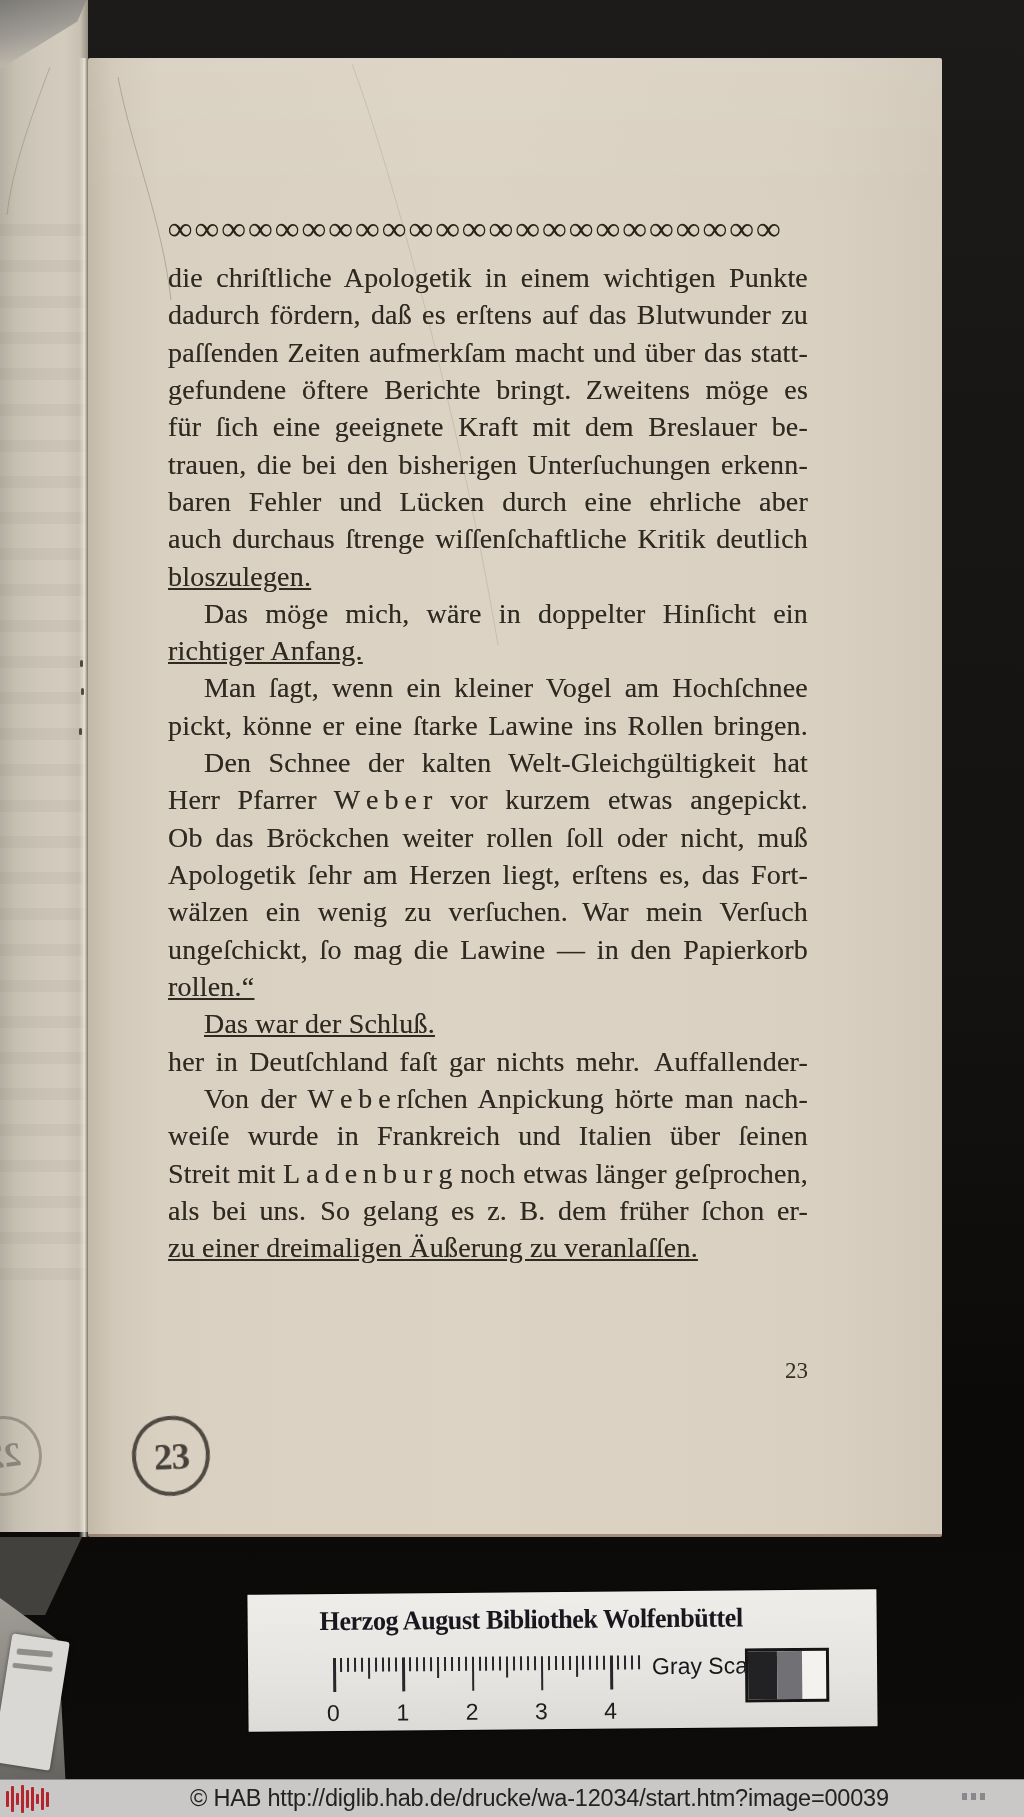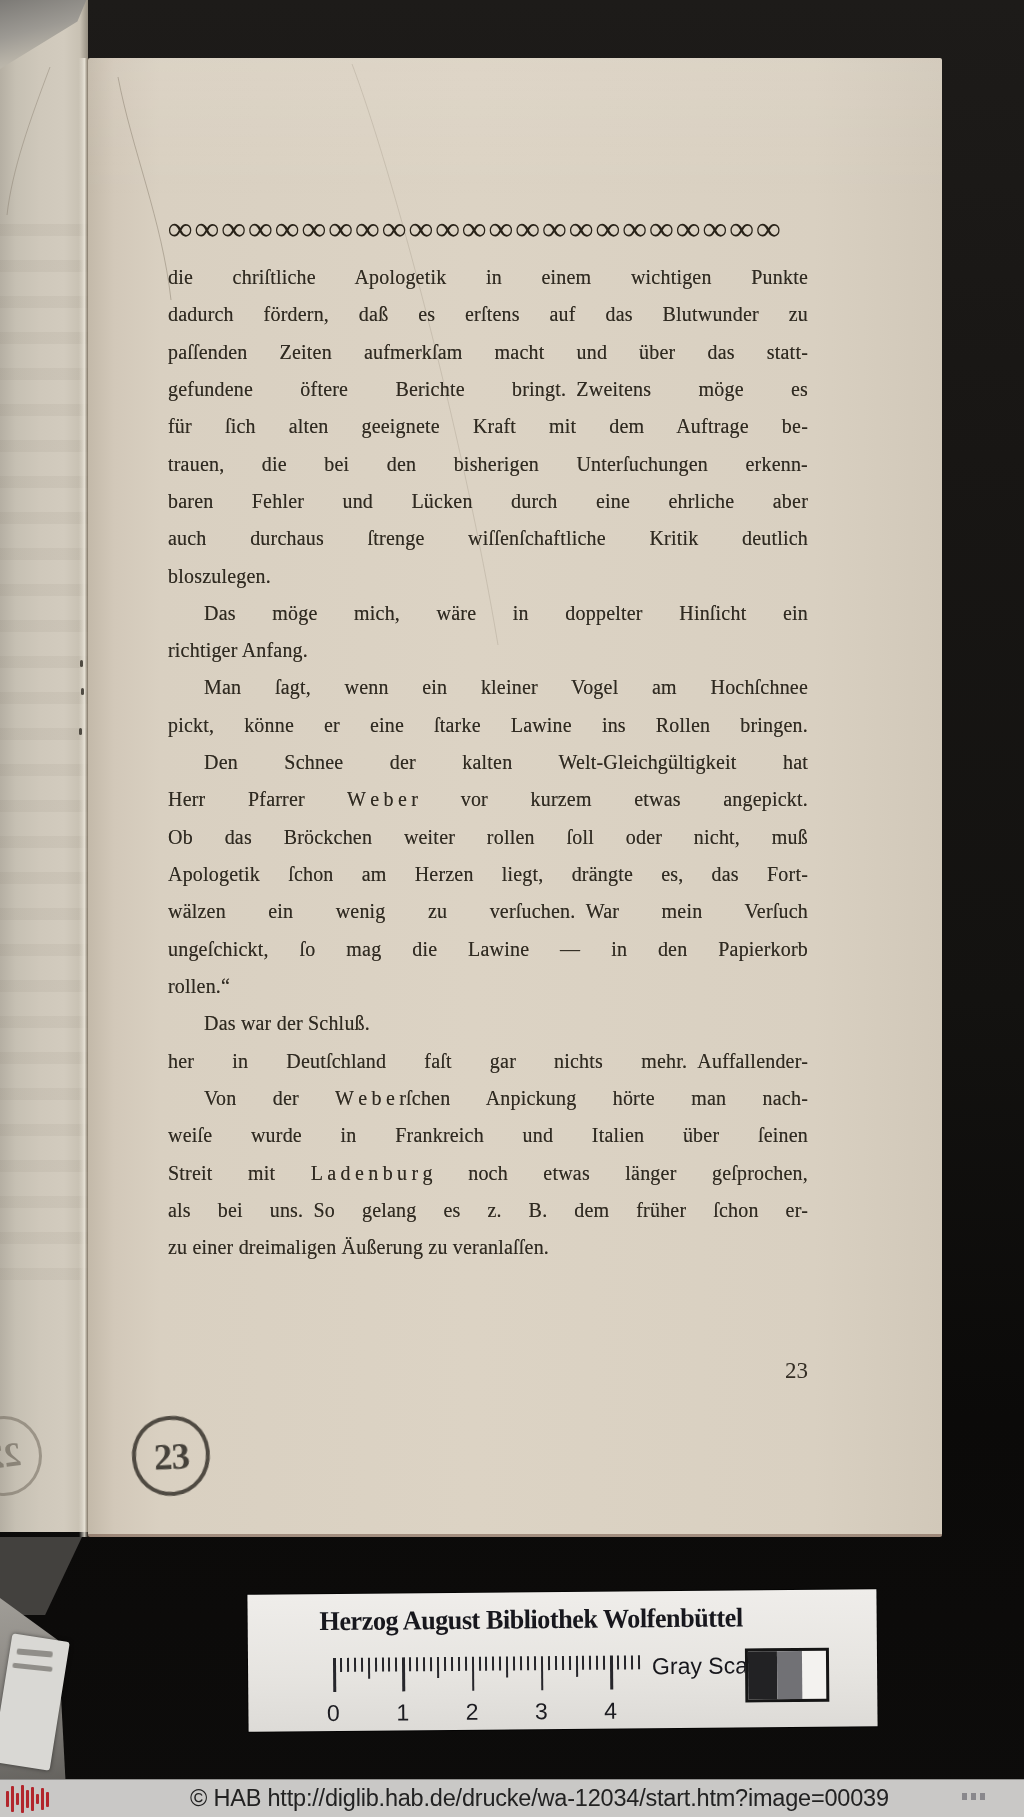--- a/index.html
+++ b/index.html
@@ -26,24 +26,24 @@
 
   
   .page{left:88px;top:58px;width:854px;height:1479px;border-radius:2px;
     background:linear-gradient(180deg,rgba(255,255,255,.06),rgba(255,255,255,0) 140px),
                linear-gradient(90deg,#c3b9a9 0,#d2c8b9 26px,#d9d0c1 72px,#dcd3c4 45%,#d9d0c1 85%,#d1c8b9 100%);
     border-bottom:3px solid rgba(92,55,40,.45);}
   .ornament{left:80px;top:160px;width:642px;height:26px;line-height:22px;overflow:hidden;
     white-space:nowrap;font-weight:bold;font-size:34px;letter-spacing:2.5px;color:#282218;}
   .textcol{left:80px;top:201px;width:640px;}
   .textcol .line{position:static;display:block;height:37.32px;line-height:37.32px;
-    font-size:20px;color:#2f2a21;letter-spacing:.2px;
+    font-size:28px;color:#2f2a21;letter-spacing:.2px;
     text-shadow:0 0 .4px rgba(47,42,33,.55);
     text-align:justify;text-align-last:justify;}
-  .textcol .line.end{text-align-last:left;}
+  .textcol .line.end{text-align-last:left;text-decoration:underline;}
   .textcol .line.indent{text-indent:36px;}
   .page-number{left:80px;top:1300px;width:640px;text-align:right;font-size:23px;color:#332d24;}
   .stamp{left:44px;top:1358px;width:78px;height:80px;border:4px solid rgba(55,50,44,.85);
     border-radius:50% 48% 52% 50%;transform:rotate(-6deg);display:flex;align-items:center;justify-content:center;
     filter:blur(.2px);}
   .stamp span{position:static;font-size:37px;font-weight:bold;color:#45413a;transform:rotate(3deg);
     letter-spacing:-1px;}
 
   
   .cover-dark{left:0;top:1537px;width:82px;height:78px;background:#43413e;
@@ -109,33 +109,33 @@
   <div class="speck" style="left:81px;top:688px;"></div>
   <div class="speck" style="left:79px;top:728px;"></div>
 
   <div class="page">
     <div class="ornament" id="ornament">∞∞∞∞∞∞∞∞∞∞∞∞∞∞∞∞∞∞∞∞∞∞∞</div>
     <div class="textcol" id="textcol">
         <div class="line">die chriſtliche Apologetik in einem wichtigen Punkte</div>
         <div class="line">dadurch fördern, daß es erſtens auf das Blutwunder zu</div>
         <div class="line">paſſenden Zeiten aufmerkſam macht und über das statt-</div>
         <div class="line">gefundene öftere Berichte bringt. Zweitens möge es</div>
-        <div class="line">für ſich alten geeignete Kraft mit dem Auftrage be-</div>
+        <div class="line">für ſich eine geeignete Kraft mit dem Breslauer be-</div>
         <div class="line">trauen, die bei den bisherigen Unterſuchungen erkenn-</div>
         <div class="line">baren Fehler und Lücken durch eine ehrliche aber</div>
         <div class="line">auch durchaus ſtrenge wiſſenſchaftliche Kritik deutlich</div>
         <div class="line end">bloszulegen.</div>
         <div class="line indent">Das möge mich, wäre in doppelter Hinſicht ein</div>
         <div class="line end">richtiger Anfang.</div>
         <div class="line indent">Man ſagt, wenn ein kleiner Vogel am Hochſchnee</div>
         <div class="line">pickt, könne er eine ſtarke Lawine ins Rollen bringen.</div>
         <div class="line indent">Den Schnee der kalten Welt-Gleichgültigkeit hat</div>
         <div class="line">Herr Pfarrer W e b e r vor kurzem etwas angepickt.</div>
         <div class="line">Ob das Bröckchen weiter rollen ſoll oder nicht, muß</div>
-        <div class="line">Apologetik ſchon am Herzen liegt, drängte es, das Fort-</div>
+        <div class="line">Apologetik ſehr am Herzen liegt, erſtens es, das Fort-</div>
         <div class="line">wälzen ein wenig zu verſuchen. War mein Verſuch</div>
         <div class="line">ungeſchickt, ſo mag die Lawine — in den Papierkorb</div>
         <div class="line end">rollen.“</div>
         <div class="line indent end">Das war der Schluß.</div>
         <div class="line">her in Deutſchland faſt gar nichts mehr. Auffallender-</div>
         <div class="line indent">Von der W e b e rſchen Anpickung hörte man nach-</div>
         <div class="line">weiſe wurde in Frankreich und Italien über ſeinen</div>
         <div class="line">Streit mit L a d e n b u r g noch etwas länger geſprochen,</div>
         <div class="line">als bei uns. So gelang es z. B. dem früher ſchon er-</div>
         <div class="line end">zu einer dreimaligen Äußerung zu veranlaſſen.</div>

